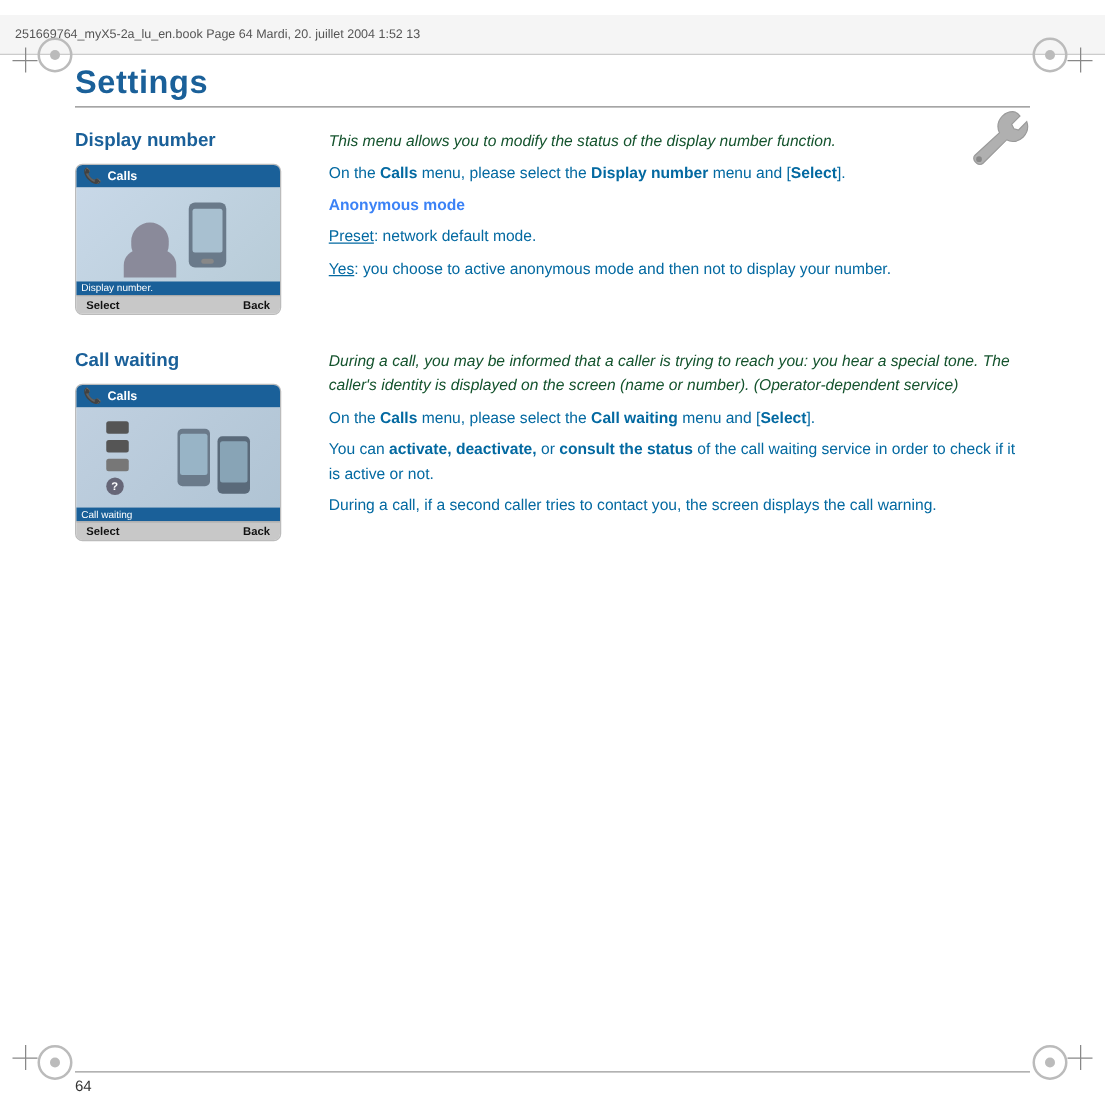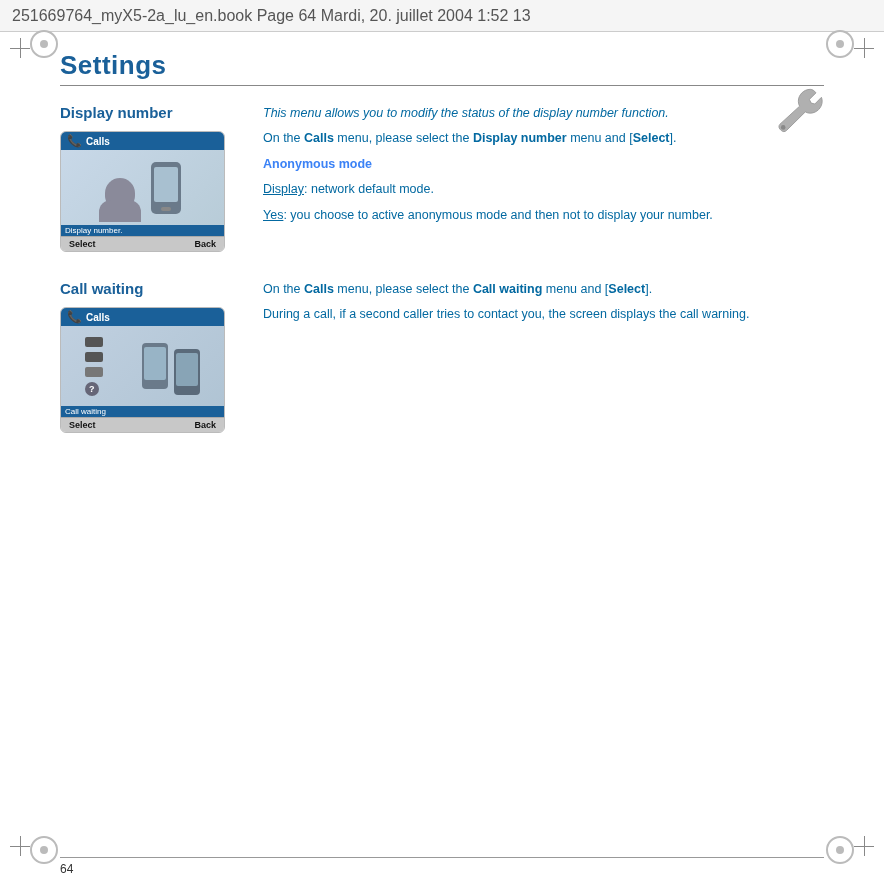--- a/index.html
+++ b/index.html
@@ -11,28 +11,28 @@
       font-family: Arial, Helvetica, sans-serif;
       font-size: 13px;
       color: #222;
       position: relative;
       overflow: hidden;
     }
 
     
     .header-bar {
       position: absolute;
-      top: 0; left: 0; right: 0;
+      top: 12px; left: 0; right: 0;
       height: 32px;
       background: #f5f5f5;
       border-bottom: 1px solid #ccc;
       display: flex;
       align-items: center;
       padding: 0 12px;
-      font-size: 16px;
+      font-size: 10px;
       color: #555;
     }
 
     
     .crosshair {
       position: absolute;
       width: 20px;
       height: 20px;
     }
     .crosshair::before, .crosshair::after {
@@ -204,21 +204,21 @@
       font-size: 12.5px;
       line-height: 1.55;
       color: #0369a1;
       margin-bottom: 6px;
     }
 
     .body-text-italic {
       font-style: italic;
       font-size: 12.5px;
       line-height: 1.55;
-      color: #0369a1;
+      color: #14532d;
       margin-bottom: 6px;
     }
 
     .bold-blue {
       font-weight: bold;
       color: #3b82f6;
     }
 
     .bold {
       font-weight: bold;
@@ -324,21 +324,21 @@
           <span>Select</span>
           <span>Back</span>
         </div>
       </div>
     </div>
 
     <div class="section-right">
       <p class="body-text-italic">This menu allows you to modify the status of the display number function.</p>
       <p class="body-text">On the <span class="bold">Calls</span> menu, please select the <span class="bold">Display number</span> menu and [<span class="bold">Select</span>].</p>
       <p class="body-text bold-blue">Anonymous mode</p>
-      <p class="body-text"><span class="underline">Display</span>: network default mode.</p>
+      <p class="body-text"><span class="underline">Preset</span>: network default mode.</p>
       <p class="body-text"><span class="underline">Yes</span>: you choose to active anonymous mode and then not to display your number.</p>
     </div>
   </div>
 
   <div class="section">
     <div class="section-left">
       <div class="section-heading">Call waiting</div>
       <div class="phone-mockup">
 
         <div class="phone-screen-header">
@@ -383,21 +383,23 @@
         </div>
 
         <div class="phone-footer">
           <span>Select</span>
           <span>Back</span>
         </div>
       </div>
     </div>
 
     <div class="section-right">
+      <p class="body-text-italic">During a call, you may be informed that a caller is trying to reach you: you hear a special tone. The caller's identity is displayed on the screen (name or number). (Operator-dependent service)</p>
       <p class="body-text">On the <span class="bold">Calls</span> menu, please select the <span class="bold">Call waiting</span> menu and [<span class="bold">Select</span>].</p>
+      <p class="body-text">You can <span class="bold">activate, deactivate,</span> or <span class="bold">consult the status</span> of the call waiting service in order to check if it is active or not.</p>
       <p class="body-text">During a call, if a second caller tries to contact you, the screen displays the call warning.</p>
     </div>
   </div>
 
 </div>
 
 <hr class="footer-divider">
 <div class="page-footer">64</div>
 
 </body></html>

